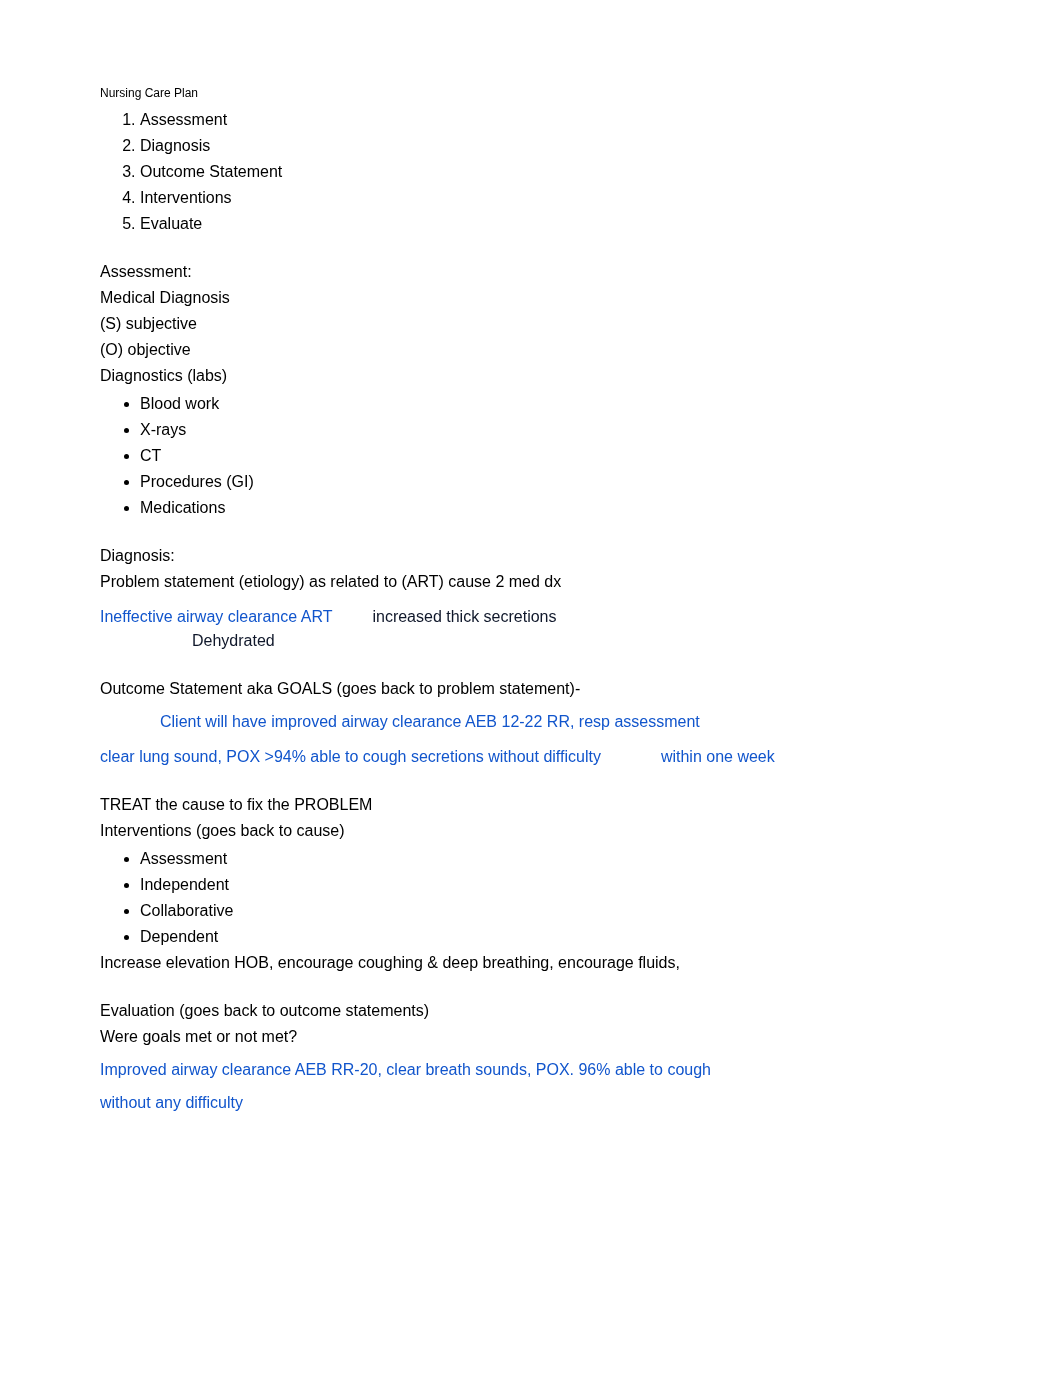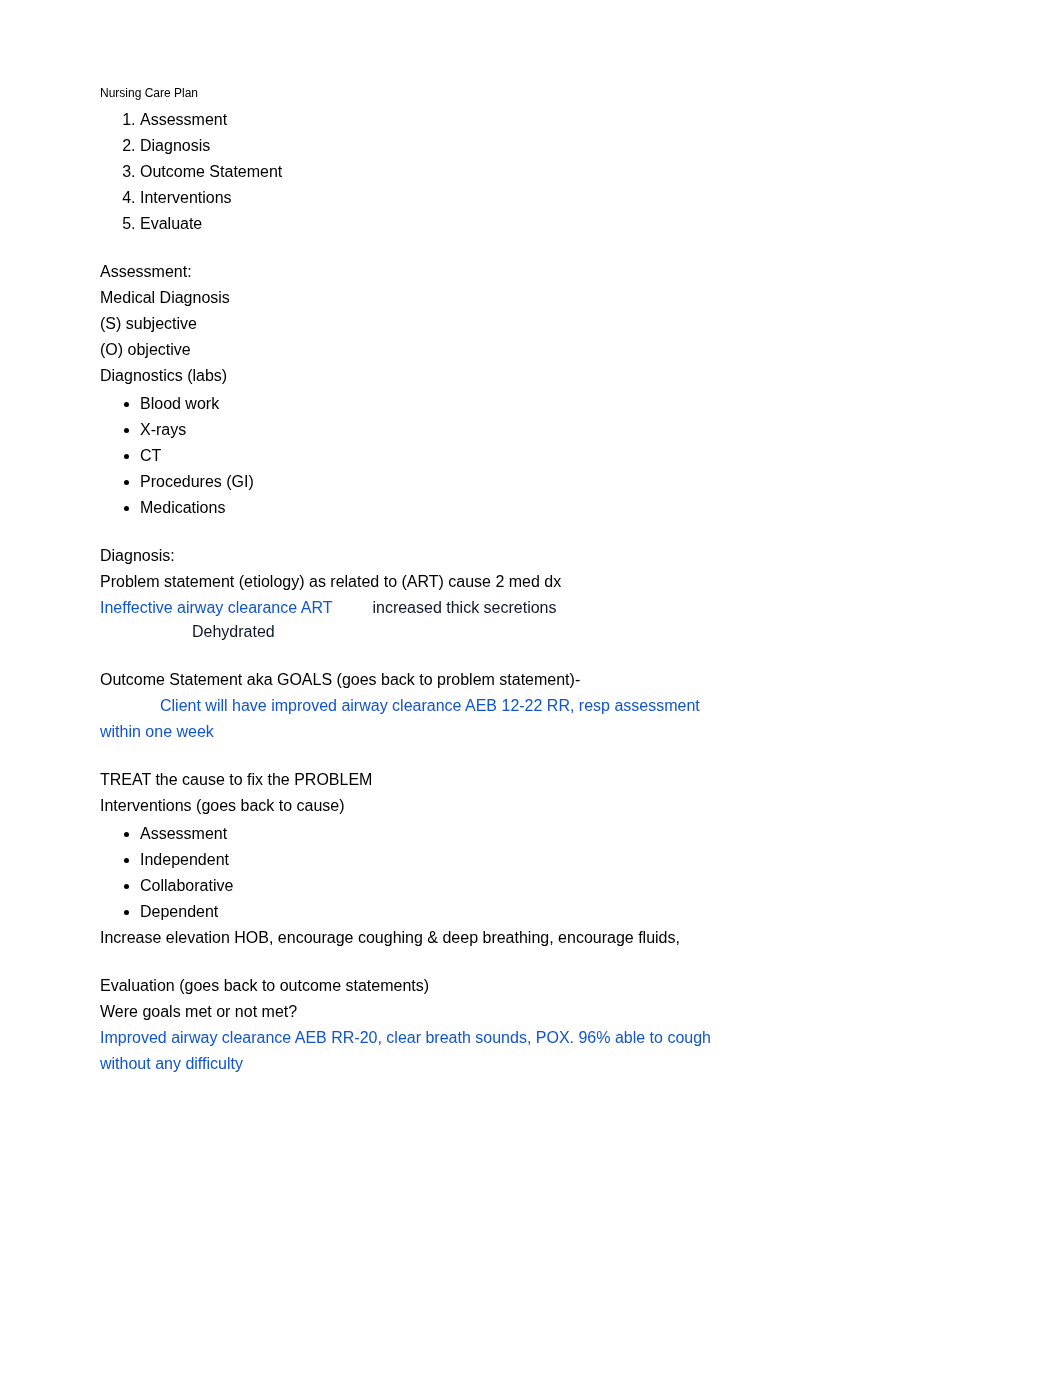--- a/index.html
+++ b/index.html
@@ -42,20 +42,21 @@
       margin-top: 4px;
       list-style-type: disc;
     }
 
     ul li {
       margin-bottom: 2px;
     }
 
     .blue {
       color: #1155CC;
+      margin-top: 9px;
     }
 
     .red {
       color: #0f172a;
     }
 
     .line {
       display: block;
       margin-bottom: 2px;
     }
@@ -104,20 +105,21 @@
     <span class="red">Dehydrated</span>
   </div>
 </div>
 
 <div class="section">
   <span class="line">Outcome Statement aka GOALS (goes back to problem statement)-</span>
   <div class="indent">
     <span class="blue line">Client will have improved airway clearance AEB 12-22 RR, resp assessment</span>
   </div>
   <div style="display:flex; align-items: baseline; gap: 60px;">
+    <span class="blue">clear lung sound, POX &gt;94% able to cough secretions without difficulty</span>
     <span class="blue">within one week</span>
   </div>
 </div>
 
 <div class="section">
   <span class="line">TREAT the cause to fix the PROBLEM</span>
   <span class="line">Interventions (goes back to cause)</span>
   <ul>
     <li>Assessment</li>
     <li>Independent</li>

